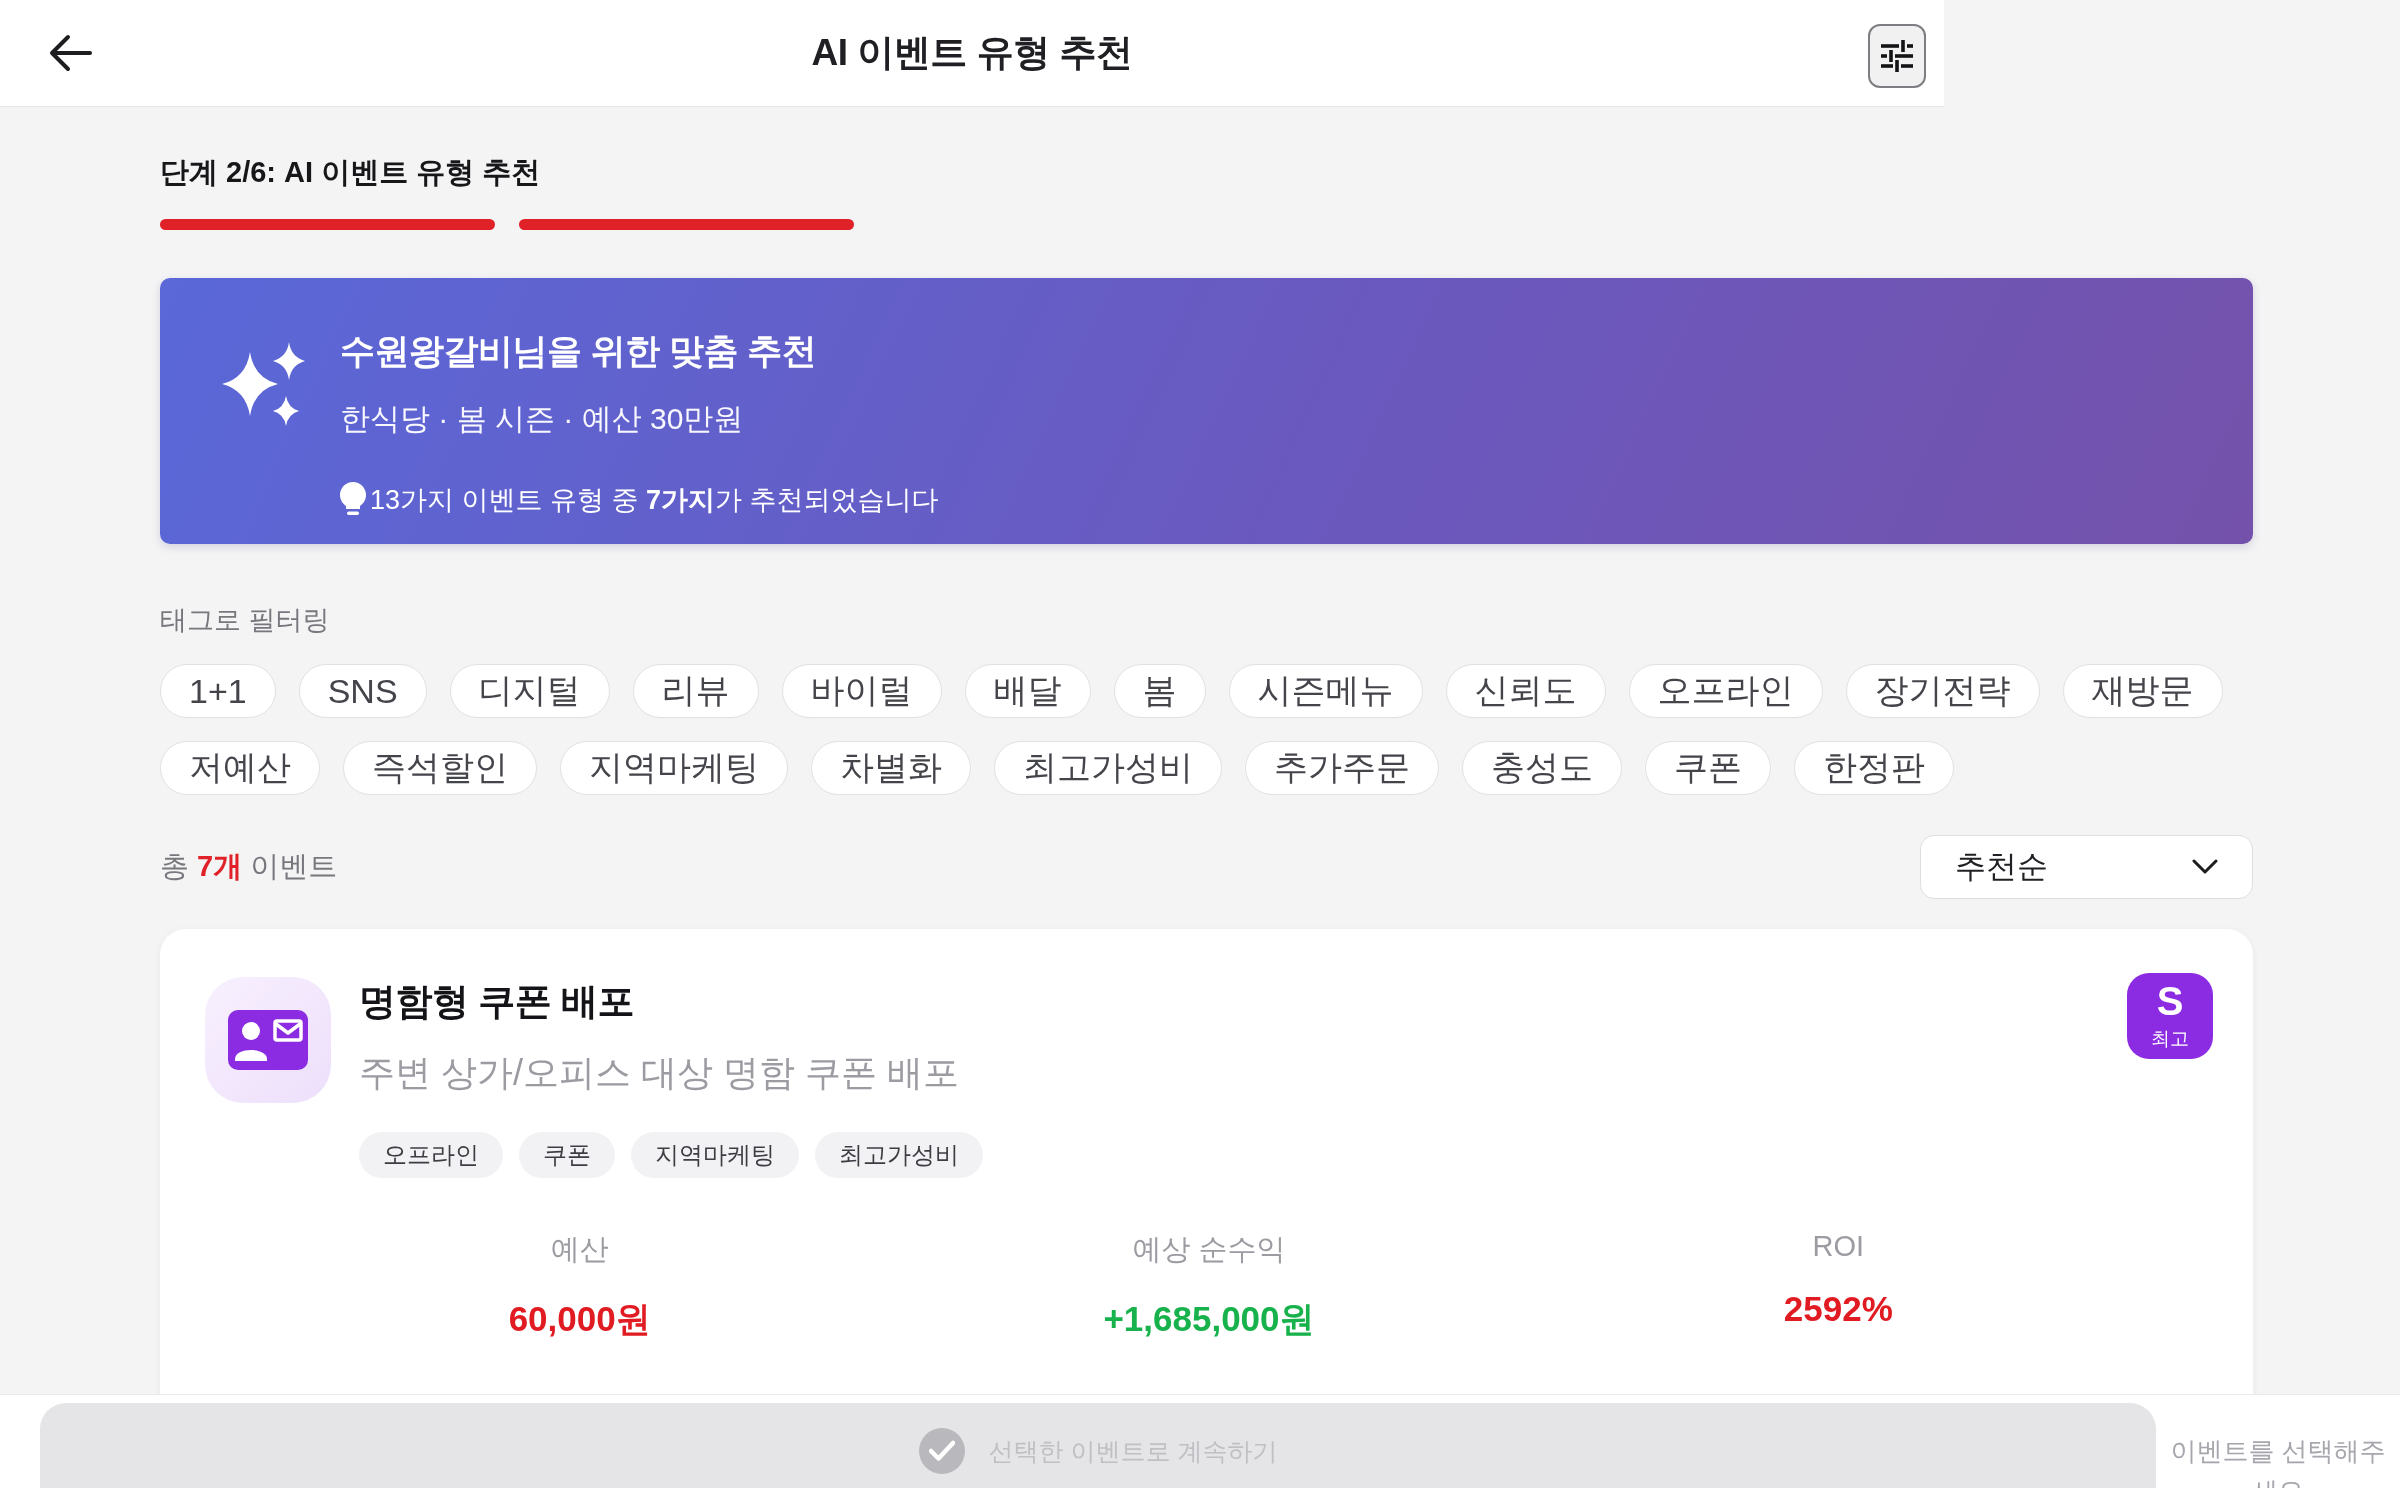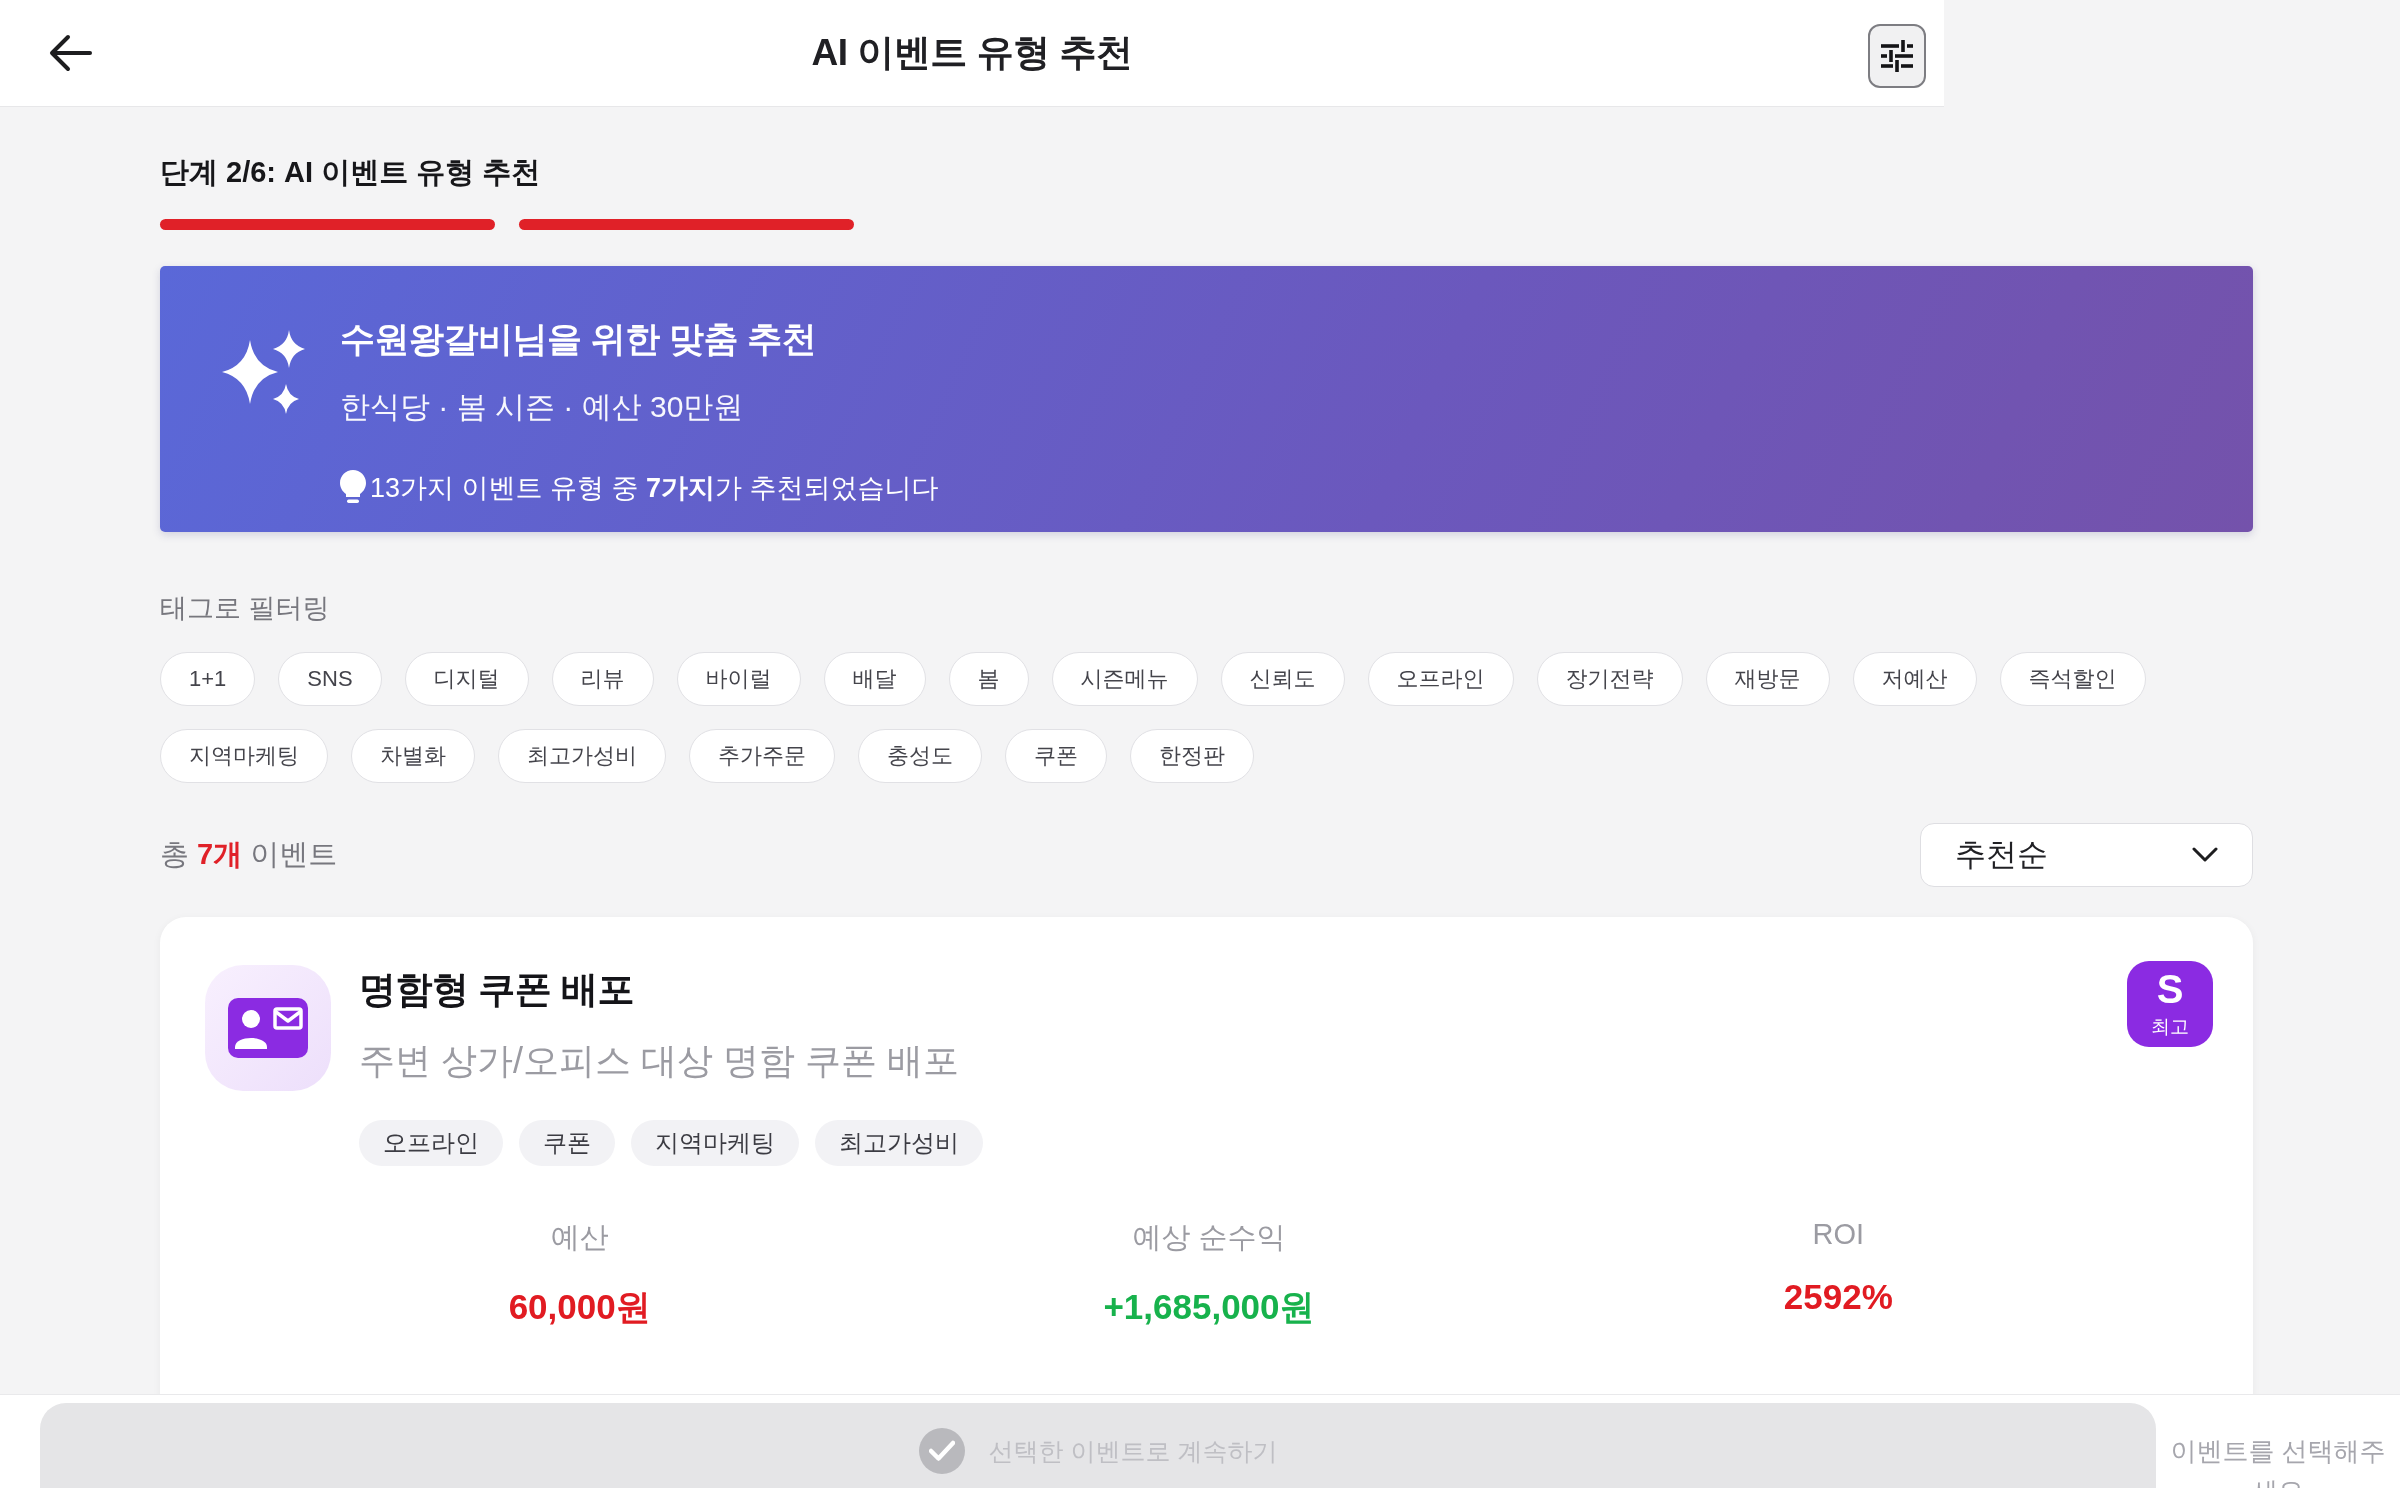--- a/index.html
+++ b/index.html
@@ -29,39 +29,39 @@
 
   
   .main { position:absolute; top:107px; left:160px; width:2093px; }
 
   .progress-label { margin-top:46px; font-size:29px; font-weight:bold; color:#17171a; }
   .progress-bars { margin-top:26px; display:flex; gap:24px; }
   .progress-bar { width:335px; height:11px; border-radius:6px; background:#e02128; }
 
   
   .banner {
-    margin-top:36px; height:266px; border-radius:5px;
+    margin-top:48px; height:266px; border-radius:10px;
     background:linear-gradient(115deg,#5a68d8 0%,#6b58bd 60%,#7452ab 100%);
     color:#fff; display:flex; align-items:flex-start; padding:50px 56px;
     box-shadow:0 3px 8px rgba(60,60,120,0.18);
   }
   .banner-sparkles { width:104px; margin-top:6px; flex:none; }
   .banner-text { margin-left:20px; }
   .banner-title { font-size:35px; font-weight:bold; letter-spacing:-0.5px; }
   .banner-subtitle { margin-top:24px; font-size:30px; color:rgba(255,255,255,0.95); }
   .banner-info { margin-top:42px; display:flex; align-items:flex-start; gap:4px; font-size:27px; }
   .banner-info b { font-weight:bold; }
 
   
   .filter-label { margin-top:58px; font-size:27px; color:#77777e; }
   .chips { margin-top:26px; display:flex; flex-wrap:wrap; gap:23px; width:2093px; }
   .chip {
     height:54px; padding:0 28px; border-radius:27px; background:#ffffff;
     border:1.5px solid #e1e1e5; display:flex; align-items:center;
-    font-size:22px; color:#44444b; cursor:pointer; white-space:nowrap;
+    font-size:34px; color:#44444b; cursor:pointer; white-space:nowrap;
   }
 
   
   .results-row { margin-top:40px; display:flex; align-items:center; justify-content:space-between; }
   .results-count { font-size:29px; color:#77777e; }
   .results-count .count { font-weight:bold; }
   .sort-select {
     width:333px; height:64px; background:#fff; border:1.5px solid #dedee2;
     border-radius:14px; display:flex; align-items:center; padding:0 34px;
     font-size:31px; color:#202024; cursor:pointer;

